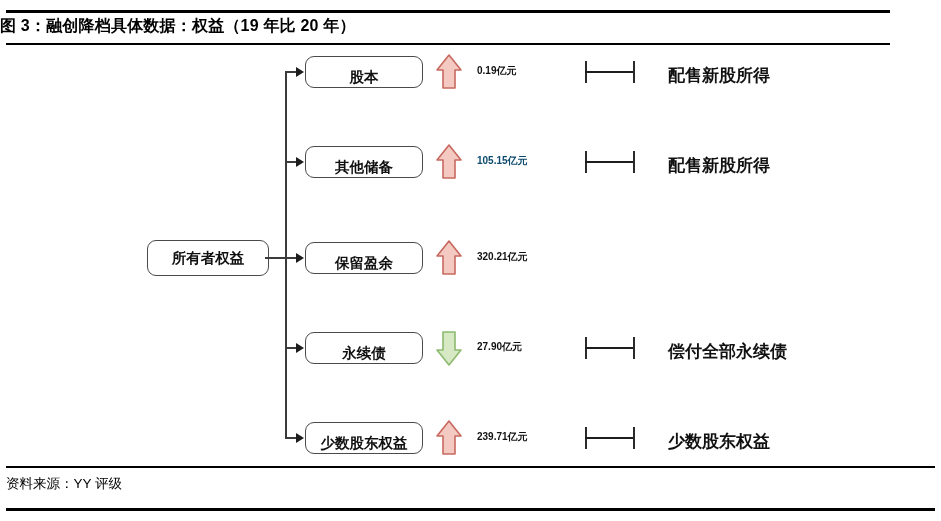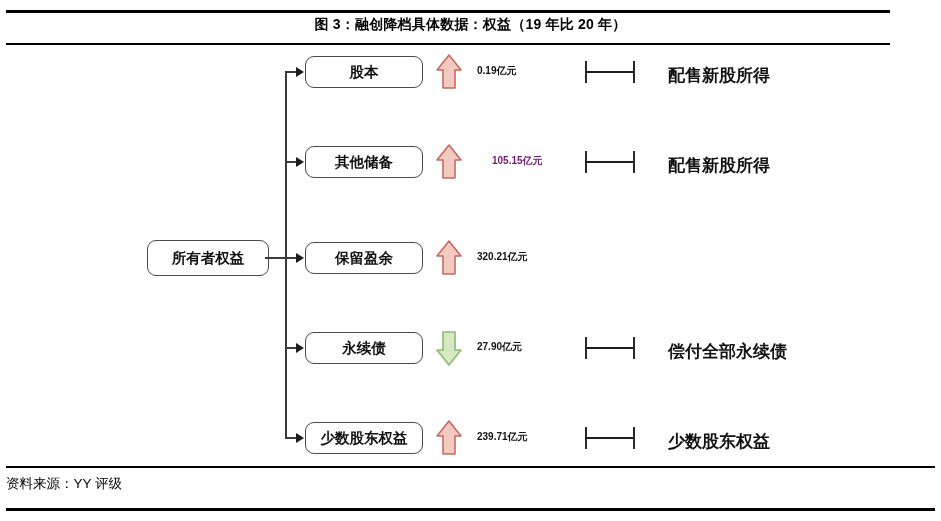--- a/index.html
+++ b/index.html
@@ -20,22 +20,21 @@
   .rule-top {
     position: absolute; left: 6px; top: 10px;
     width: 884px; height: 3px; background: #000000;
   }
   .rule-under-title {
     position: absolute; left: 6px; top: 43px;
     width: 884px; height: 2px; background: #000000;
   }
   .figure-title {
     position: absolute; left: 0; top: 16px; width: 941px;
-    text-align: center;
-    font-size: 14px; font-weight: bold; letter-spacing: 0.2px;
+    font-size: 16px; font-weight: bold; letter-spacing: 0.2px;
     white-space: nowrap;
   }
 
   
   .rule-above-source {
     position: absolute; left: 6px; top: 466px;
     width: 929px; height: 2px; background: #000000;
   }
   .rule-bottom {
     position: absolute; left: 6px; top: 508px;
@@ -56,21 +55,21 @@
     border-radius: 9px;
     background: #ffffff;
     display: flex; align-items: center; justify-content: center;
     font-size: 14.5px; font-weight: bold;
     color: #111111;
     white-space: nowrap;
   }
 
   .root-box { left: 147px; top: 195px; width: 122px; height: 36px; }
 
-  .child-box { left: 305px; width: 118px; height: 32px; }
+  .child-box { left: 305px; width: 118px; height: 32px; align-items: flex-end; }
 
   
   .line-h { position: absolute; background: #3b3b3b; height: 1.6px; }
   .line-v { position: absolute; background: #3b3b3b; width: 1.6px; }
 
   .arrow-head {
     position: absolute;
     width: 0; height: 0;
     border-top: 5px solid transparent;
     border-bottom: 5px solid transparent;
@@ -140,21 +139,21 @@
       <div class="line-h" style="left: 285px; top: 116px; width: 12px; background: rgb(59, 59, 59);"></div>
       <div class="arrow-head" style="left: 296px; top: 112px;"></div>
       <div class="node-box child-box" style="top: 101px;">
         <span>其他储备</span>
       </div>
       <div class="trend-arrow" style="left: 434px; top: 98px;">
         <svg viewBox="0 0 30 38" xmlns="http://www.w3.org/2000/svg">
           <path d="M15,2 L27,17 L21,17 L21,35 L9,35 L9,17 L3,17 Z" fill="#f3c9c2" stroke="#c8695f" stroke-width="1.6" stroke-linejoin="round"></path>
         </svg>
       </div>
-      <div class="value-text" style="left: 492px; top: 109px; color: #701a75;">105.15亿元</div>
+      <div class="value-text" style="left: 477px; top: 109px; color: #0c4a6e;">105.15亿元</div>
       <div class="bracket" style="left: 585px; top: 106px;">
         <span class="cap cap-l"></span>
         <span class="bar"></span>
         <span class="cap cap-r"></span>
       </div>
       <div class="note-text" style="left: 668px; top: 109px; color: rgb(17, 17, 17);">配售新股所得</div>
       <div class="line-h" style="left: 285px; top: 212px; width: 12px; background: rgb(59, 59, 59);"></div>
       <div class="arrow-head" style="left: 296px; top: 208px;"></div>
       <div class="node-box child-box" style="top: 197px;">
         <span>保留盈余</span>

